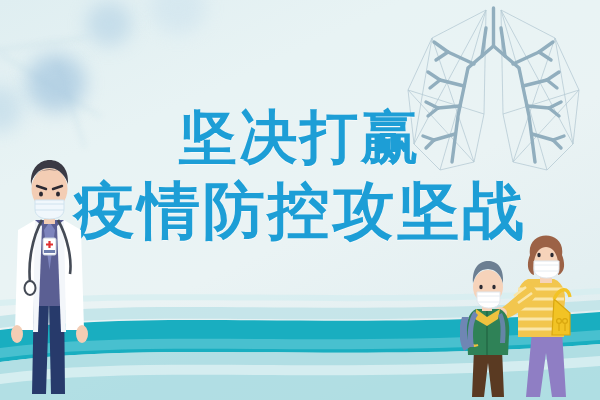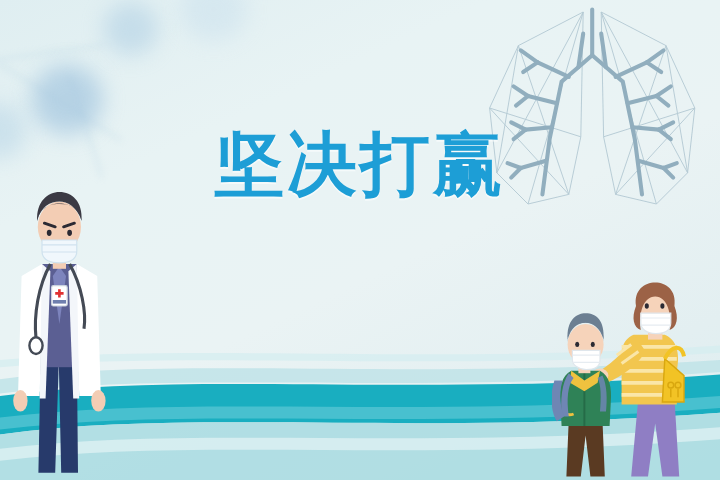--- a/index.html
+++ b/index.html
@@ -101,20 +101,21 @@
       <path d="M158 140 L179 146"></path>
         <path d="M179 146 L190 142"></path>
         <path d="M179 146 L187 154"></path>
       <path d="M108 62 L112 34"></path>
         <path d="M131 62 L127 34"></path>
     </g>
   </svg>
 
   <div id="headline">
     <div class="hl-line" id="hl1">坚决打赢</div>
+    <div class="hl-line" id="hl2">疫情防控攻坚战</div>
   </div>
 
   <svg id="waves" viewBox="0 0 600 130" preserveAspectRatio="none">
     <path d="M0 46 C150 26 330 48 600 30 L600 40 C330 60 150 38 0 58 Z" fill="#bfe3e8" opacity=".85"></path>
     <path d="M0 60 C160 38 340 62 600 42 L600 74 C340 94 160 70 0 92 Z" fill="#19aec0"></path>
     <path d="M0 78 C160 58 340 80 600 60 L600 70 C340 90 160 68 0 88 Z" fill="#6fd0da" opacity=".55"></path>
     <path d="M0 92 C160 70 340 94 600 74 L600 130 L0 130 Z" fill="#a4d9e0" opacity=".8"></path>
     <path d="M0 104 C160 84 340 106 600 86 L600 96 C340 116 160 94 0 114 Z" fill="#e4f3f5" opacity=".7"></path>
     <path d="M0 30 C170 16 360 34 600 18 L600 24 C360 40 170 22 0 36 Z" fill="#d6edf0" opacity=".8"></path>
   </svg>

